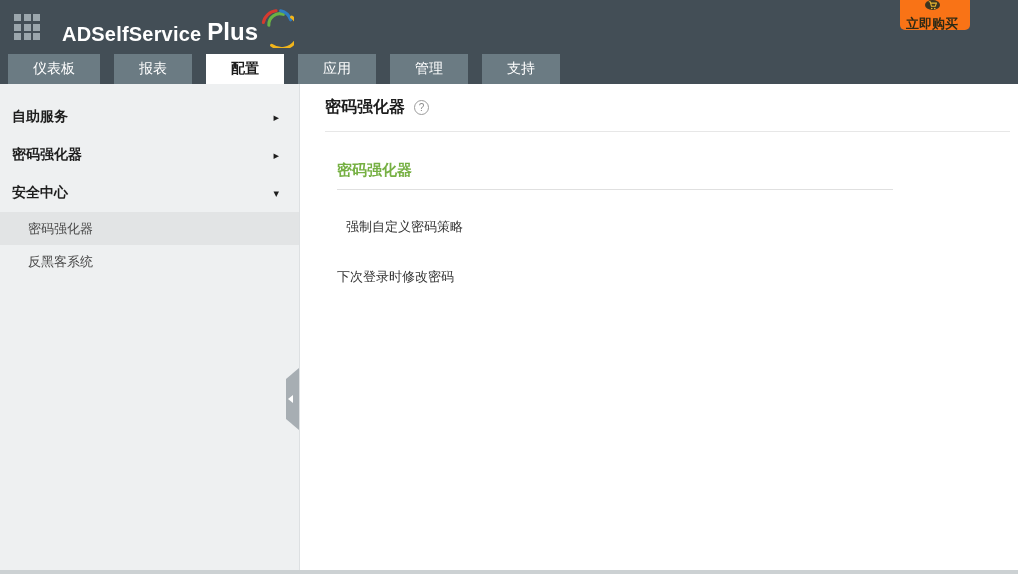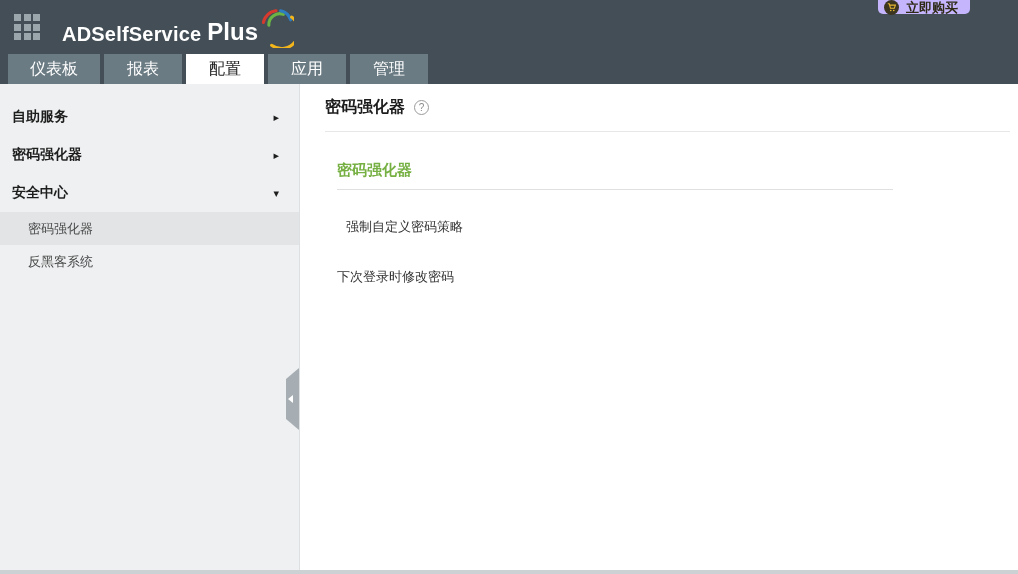--- a/index.html
+++ b/index.html
@@ -13,33 +13,33 @@
   .topband { position:absolute; top:0; left:0; width:1018px; height:84px; background:#434e56; }
   .toprow { position:relative; height:54px; display:flex; align-items:center; }
   .grid-icon { margin-left:14px; width:26px; height:26px; display:grid;
     grid-template-columns:repeat(3,7px); grid-template-rows:repeat(3,7px); gap:2.5px; cursor:pointer; }
   .grid-icon span { background:#9ba6ac; width:7px; height:7px; }
   .logo { display:flex; align-items:flex-end; margin-left:22px; color:#ffffff; }
   .logo .brand { font-size:20px; font-weight:bold; letter-spacing:0.2px; }
   .logo .suffix { font-size:24px; font-weight:700; margin-left:6px; }
   .logo svg { margin-left:2px; margin-bottom:-2px; }
 
-  .buy-btn { position:absolute; top:0; right:48px; height:14px; padding:0 12px 0 6px;
-    background:#c4b5fd; border:none; border-radius:0 0 5px 5px; display:flex;
-    align-items:center; gap:7px; cursor:pointer; }
+  .buy-btn { position:absolute; top:0; right:48px; height:30px; padding:0 12px 0 6px;
+    background:#f97316; border:none; border-radius:0 0 5px 5px; display:flex;
+    align-items:center; gap:7px; cursor:pointer;flex-direction:column; }
   .buy-btn .cart-circle { width:15px; height:15px; border-radius:50%; background:#3c3520;
     display:flex; align-items:center; justify-content:center; }
   .buy-btn .buy-label { font-size:13px; font-weight:bold; color:#2e2a16; line-height:1; }
 
   
   .tabrow { height:30px; display:flex; padding-left:8px; }
-  .tab { width:78px; height:30px; margin-right:4px; background:#6b7b83; color:#ffffff;
-    font-size:16px; display:flex; align-items:center; justify-content:center; cursor:pointer; }
+  .tab { width:78px; height:30px; margin-right:14px; background:#6b7b83; color:#ffffff;
+    font-size:14px; display:flex; align-items:center; justify-content:center; cursor:pointer; }
   .tab.first { width:92px; }
-  .tab.active { background:#ffffff; color:#1d1d1d; font-weight:normal; }
+  .tab.active { background:#ffffff; color:#1d1d1d; font-weight:bold; }
 
   
   .content { position:absolute; top:84px; left:0; width:1018px; height:564px; display:flex; }
 
   .sidebar { position:relative; width:300px; height:100%; background:#eef0f1;
     border-right:1px solid #dde0e2; padding-top:14px; }
   .side-group { height:38px; display:flex; align-items:center; justify-content:space-between;
     padding:0 20px 0 12px; font-size:14px; font-weight:bold; color:#1d1d1d; cursor:pointer; }
   .side-group .arr { font-size:11px; color:#1d1d1d; }
   .side-sub { height:33px; display:flex; align-items:center; padding-left:28px;
@@ -107,20 +107,21 @@
       </span>
       <span class="buy-label">立即购买</span>
     </button>
   </div>
   <nav class="tabrow">
     <div class="tab first">仪表板</div>
     <div class="tab">报表</div>
     <div class="tab active">配置</div>
     <div class="tab">应用</div>
     <div class="tab">管理</div>
+    <div class="tab">支持</div>
   </nav>
 </div>
 
 <div class="content">
   <aside class="sidebar">
     <div class="side-group">
       <span>自助服务</span>
       <span class="arr">▸</span>
     </div>
     <div class="side-group">

